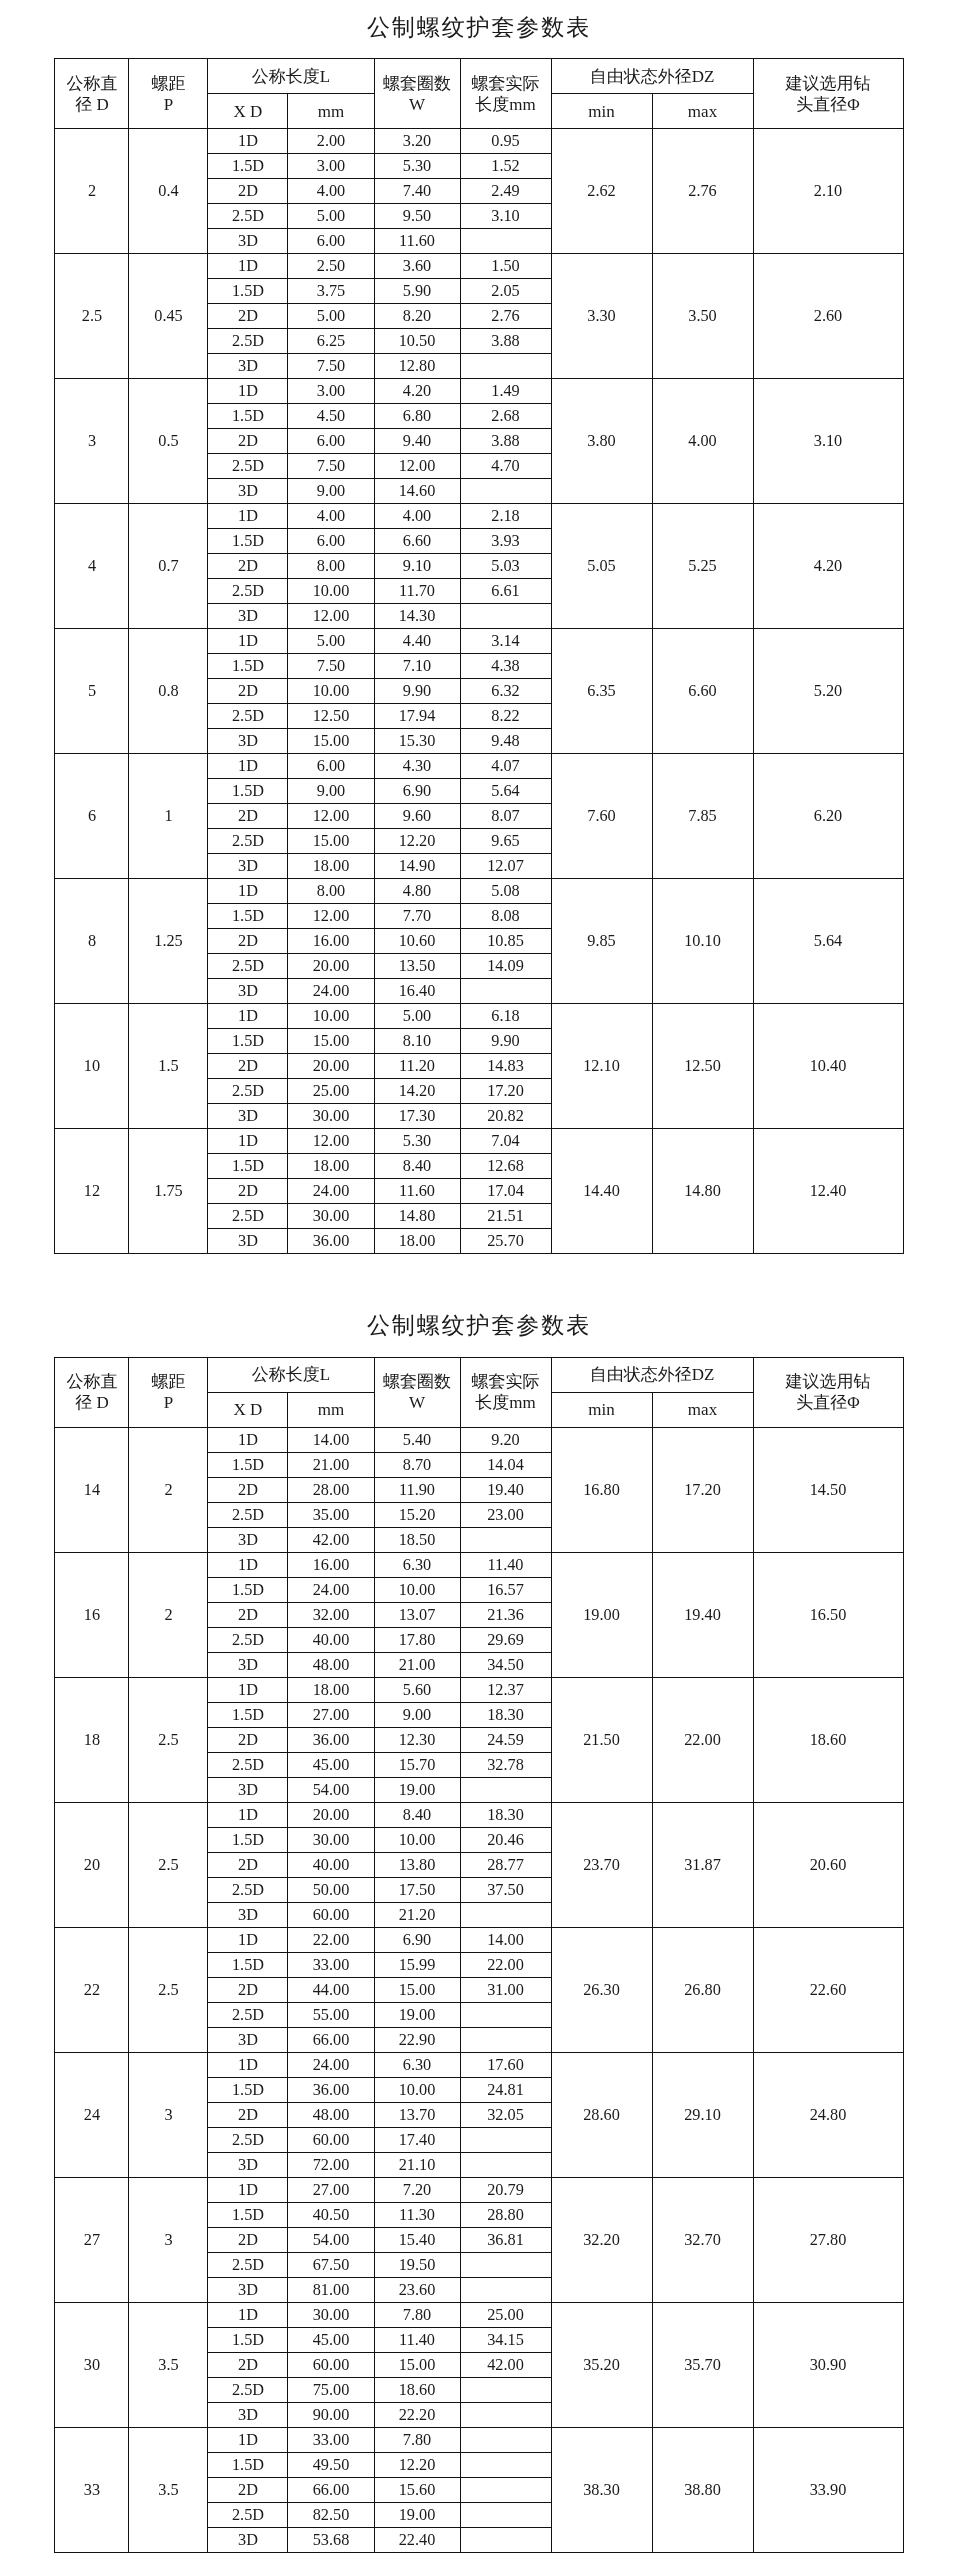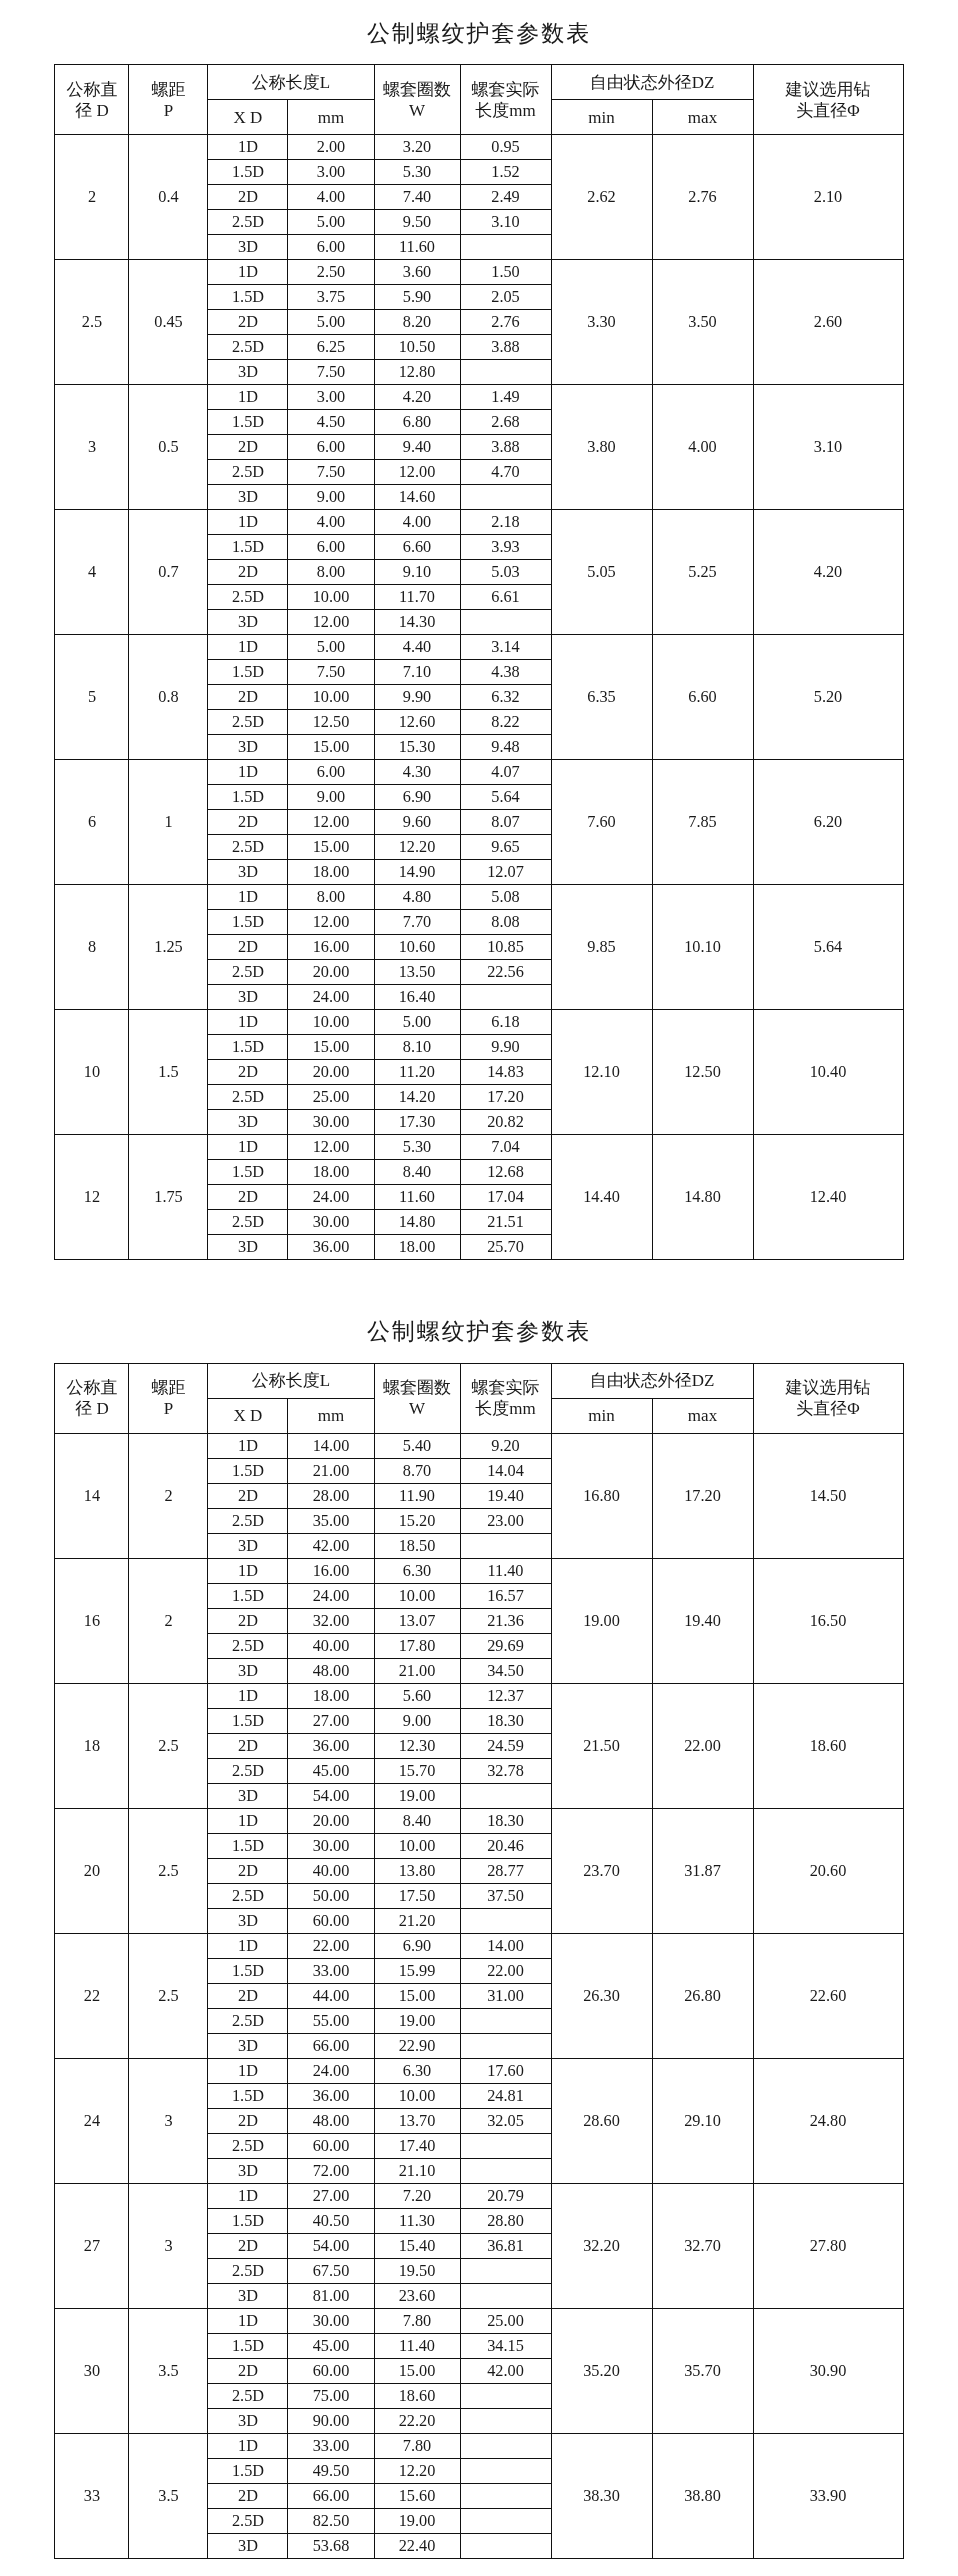--- a/index.html
+++ b/index.html
@@ -8,21 +8,21 @@
     background: #ffffff;
   }
   body {
     width: 958px;
     height: 2576px;
     overflow: hidden;
     font-family: "Liberation Serif", "DejaVu Serif", serif;
     color: #1a1a1a;
   }
   .page {
-    padding-top: 18px;
+    padding-top: 12px;
     border-radius: 28px;
   }
   .tbl-section { margin: 0; }
   .tbl-section + .tbl-section { margin-top: 56px; }
   .tbl-title {
     text-align: center;
     font-size: 23px;
     font-weight: normal;
     letter-spacing: 1.9px;
     margin: 0 0 15.3px 0;
@@ -260,21 +260,21 @@
           </tr>
           <tr>
             <td class="bl">2D</td>
             <td>10.00</td>
             <td class="bl">9.90</td>
             <td>6.32</td>
           </tr>
           <tr>
             <td class="bl">2.5D</td>
             <td>12.50</td>
-            <td class="bl">12.60</td>
+            <td class="bl">17.94</td>
             <td>8.22</td>
           </tr>
           <tr>
             <td class="bl">3D</td>
             <td>15.00</td>
             <td class="bl">15.30</td>
             <td>9.48</td>
           </tr>
           <tr class="block-start">
             <td rowspan="5">6</td>
@@ -331,21 +331,21 @@
           <tr>
             <td class="bl">2D</td>
             <td>16.00</td>
             <td class="bl">10.60</td>
             <td>10.85</td>
           </tr>
           <tr>
             <td class="bl">2.5D</td>
             <td>20.00</td>
             <td class="bl">13.50</td>
-            <td>22.56</td>
+            <td>14.09</td>
           </tr>
           <tr>
             <td class="bl">3D</td>
             <td>24.00</td>
             <td class="bl">16.40</td>
             <td></td>
           </tr>
           <tr class="block-start">
             <td rowspan="5">10</td>
             <td rowspan="5">1.5</td>

